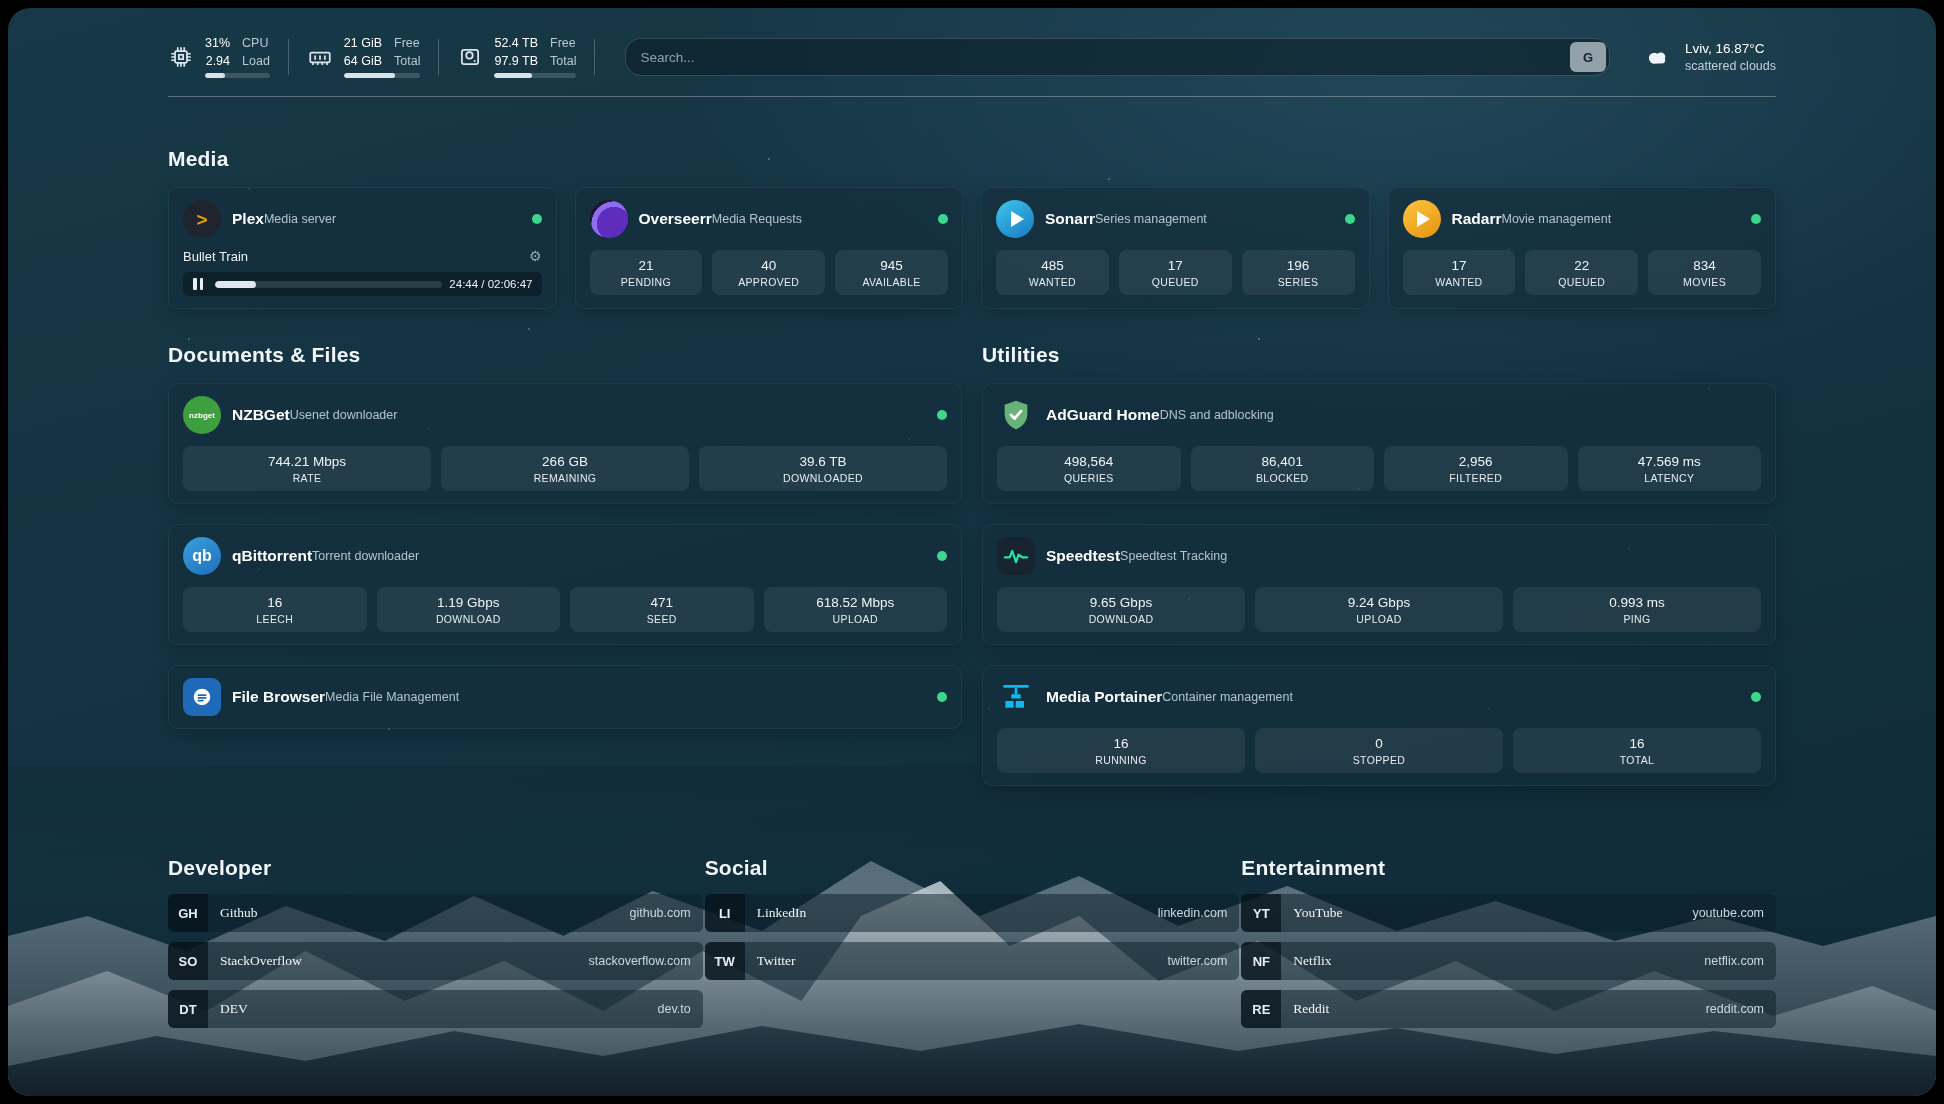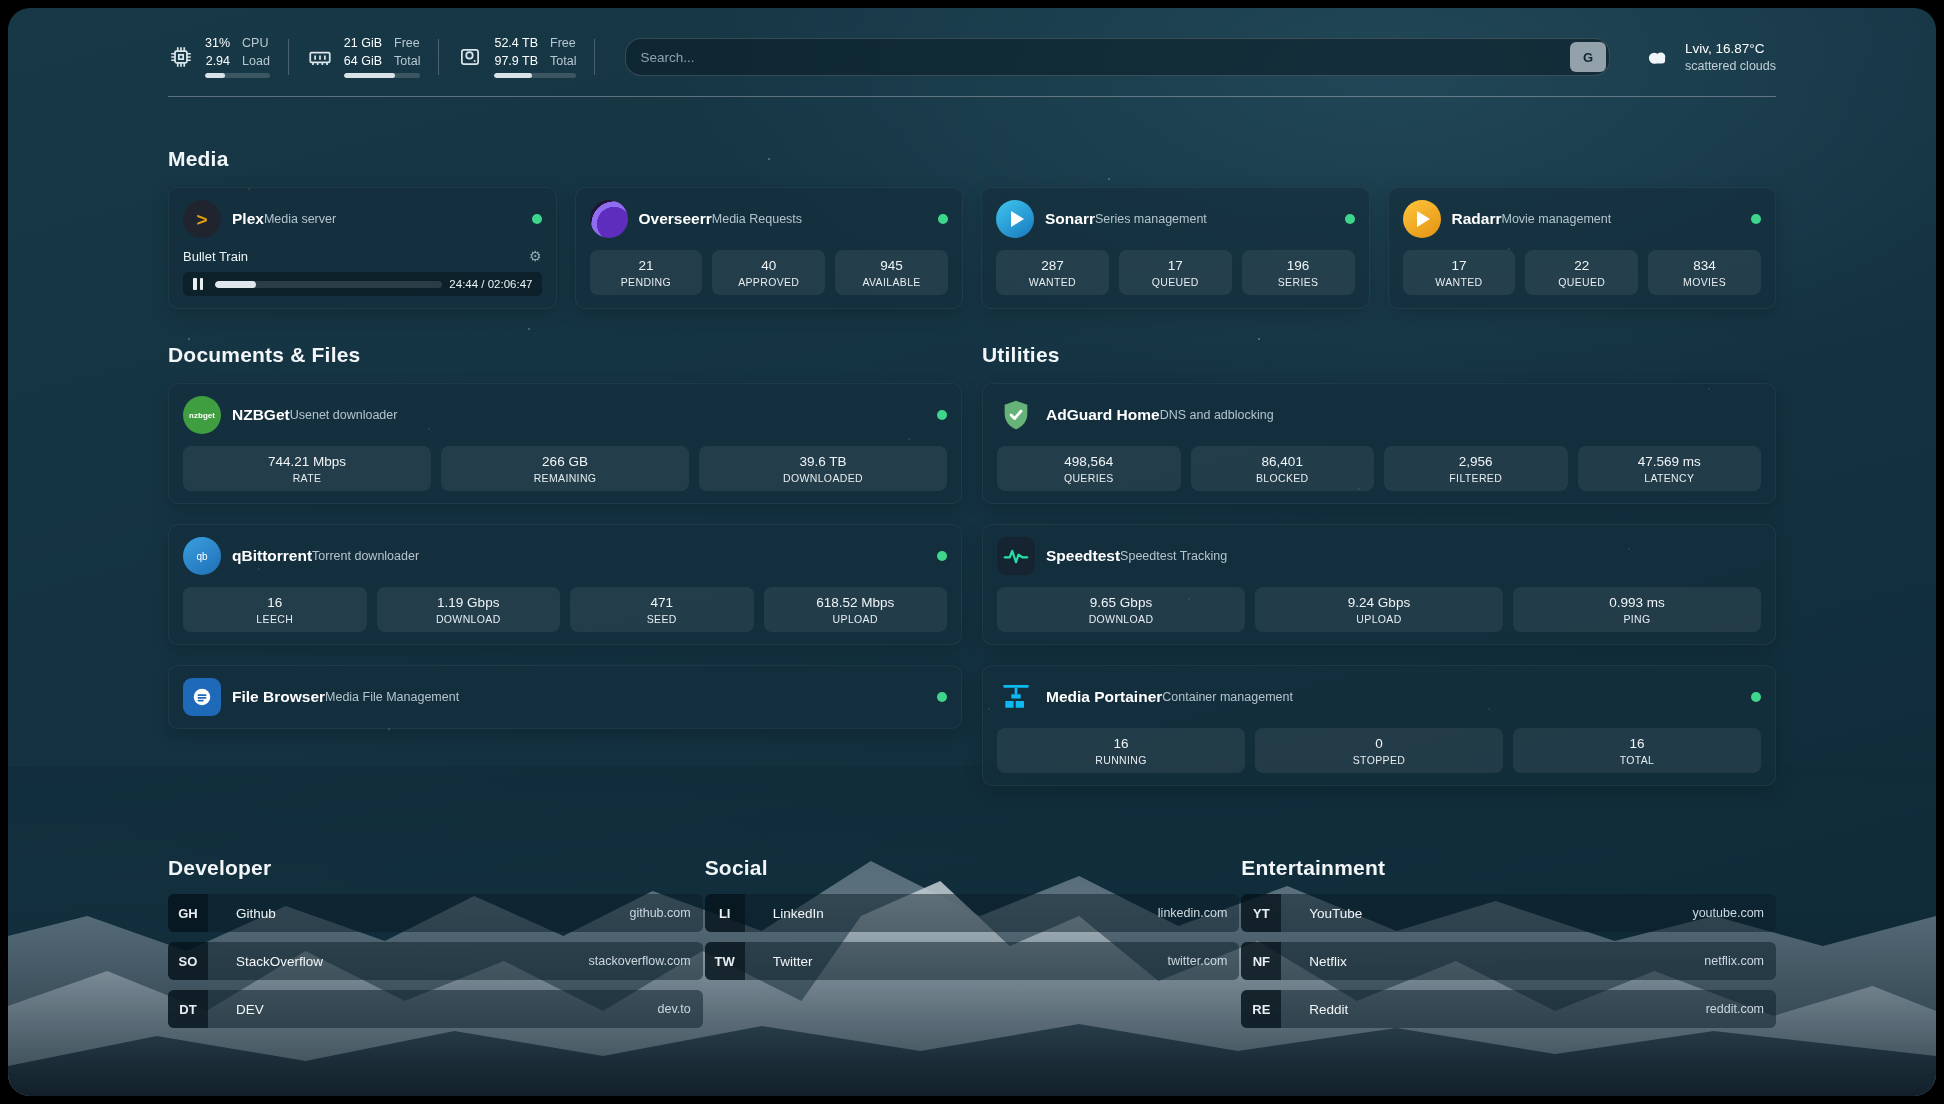--- a/index.html
+++ b/index.html
@@ -88,32 +88,32 @@
   
   .ic-plex { background:#20242e; }
   .ic-plex span { color:#e5a00d; font-weight:900; font-size:19px; line-height:1; }
   .ic-overseerr { background:radial-gradient(circle at 63% 63%, #5f2dbd 0 50%, #8f6cf0 51% 66%, #1d1733 67%); }
   .ic-sonarr { background:linear-gradient(145deg,#3fc6f0,#1979be); }
   .ic-radarr { background:linear-gradient(145deg,#ffc53d,#e39312); }
   .tri { width:0; height:0; border-left:13px solid #fff; border-top:8px solid transparent; border-bottom:8px solid transparent; margin-left:4px; }
   .ic-nzbget { background:#3f9e3f; }
   .ic-nzbget span { color:#fff; font-size:8px; font-weight:700; }
   .ic-qbit { background:linear-gradient(145deg,#3aa0e0,#1f6fb5); }
-  .ic-qbit span { color:#fff; font-size:10px; font-weight:400; }
+  .ic-qbit span { color:#fff; font-size:16px; font-weight:700; }
   .ic-fb { border-radius:9px; background:#1f6ab8; }
   .ic-speedtest { border-radius:9px; background:#152430; }
   .ic-none { background:transparent; border-radius:9px; }
 
   
   .botgrid { margin-top:70px; display:grid; grid-template-columns:1fr 1fr 1fr; gap:2px; }
   .bm-list { margin-top:14px; display:flex; flex-direction:column; gap:10px; }
   .bm { display:flex; align-items:center; height:38px; background:rgba(10,29,39,.5); border-radius:6px; overflow:hidden; cursor:pointer; }
   .bm-ic { width:40px; height:44px; flex:0 0 40px; background:rgba(7,20,28,.72); display:flex; align-items:center;
     justify-content:center; font-size:13px; font-weight:700; color:#e8eef2; }
-  .bm-name { margin-left:28px; font-size:13.5px; color:#f2f6f8; }
+  .bm-name { margin-left:12px; font-size:13.5px; color:#f2f6f8;font-family:Liberation Serif, serif; }
   .bm-url { margin-left:auto; margin-right:12px; font-size:12.5px; color:#ccd8df; }
 </style>
 </head>
 <body>
 
 <div class="frame">
   <div class="page">
     <div class="stars"></div>
 
     <svg class="mountains" viewBox="0 0 1944 330" preserveAspectRatio="none">
@@ -301,21 +301,21 @@
                   <span class="tri"></span>
                 </span>
               <div class="card-title">
                 <span class="svc-name">Sonarr</span>
                 <span class="svc-desc">Series management</span>
               </div>
               <span class="dot"></span>
             </div>
             <div class="tiles c3">
               <div class="tile">
-                <span class="t-val">287</span>
+                <span class="t-val">485</span>
                 <span class="t-lab">WANTED</span>
               </div>
               <div class="tile">
                 <span class="t-val">17</span>
                 <span class="t-lab">QUEUED</span>
               </div>
               <div class="tile">
                 <span class="t-val">196</span>
                 <span class="t-lab">SERIES</span>
               </div>

